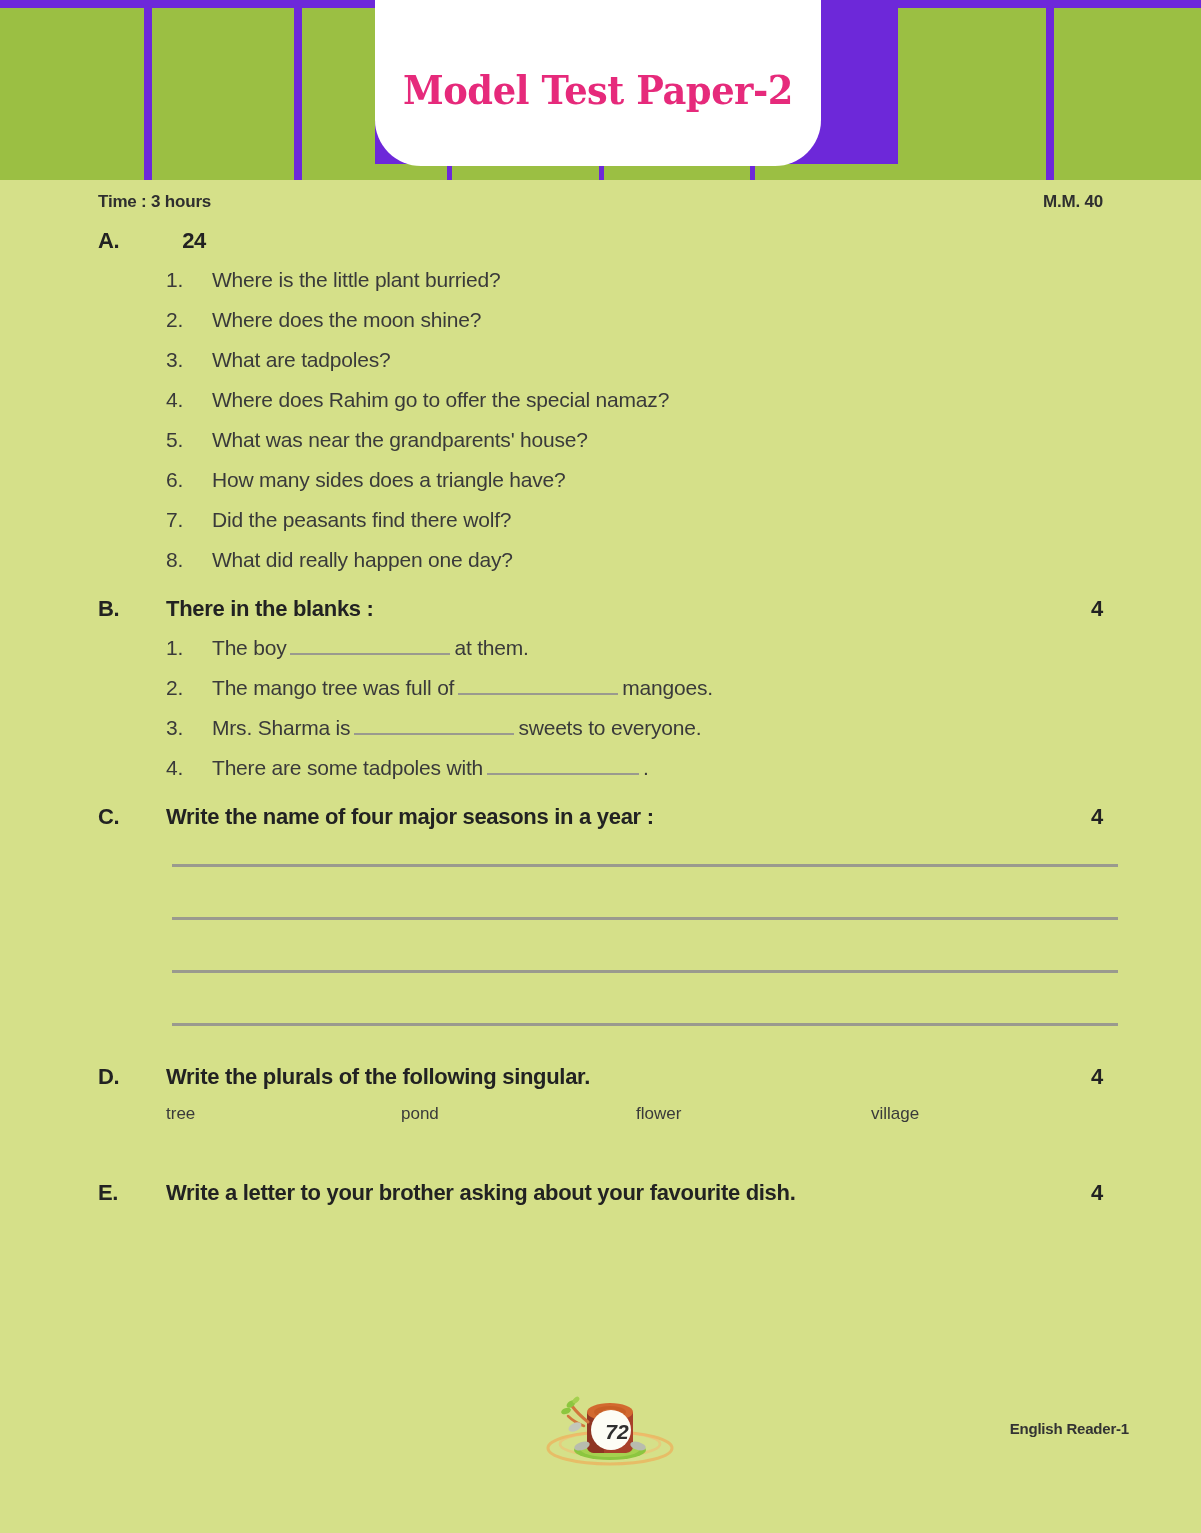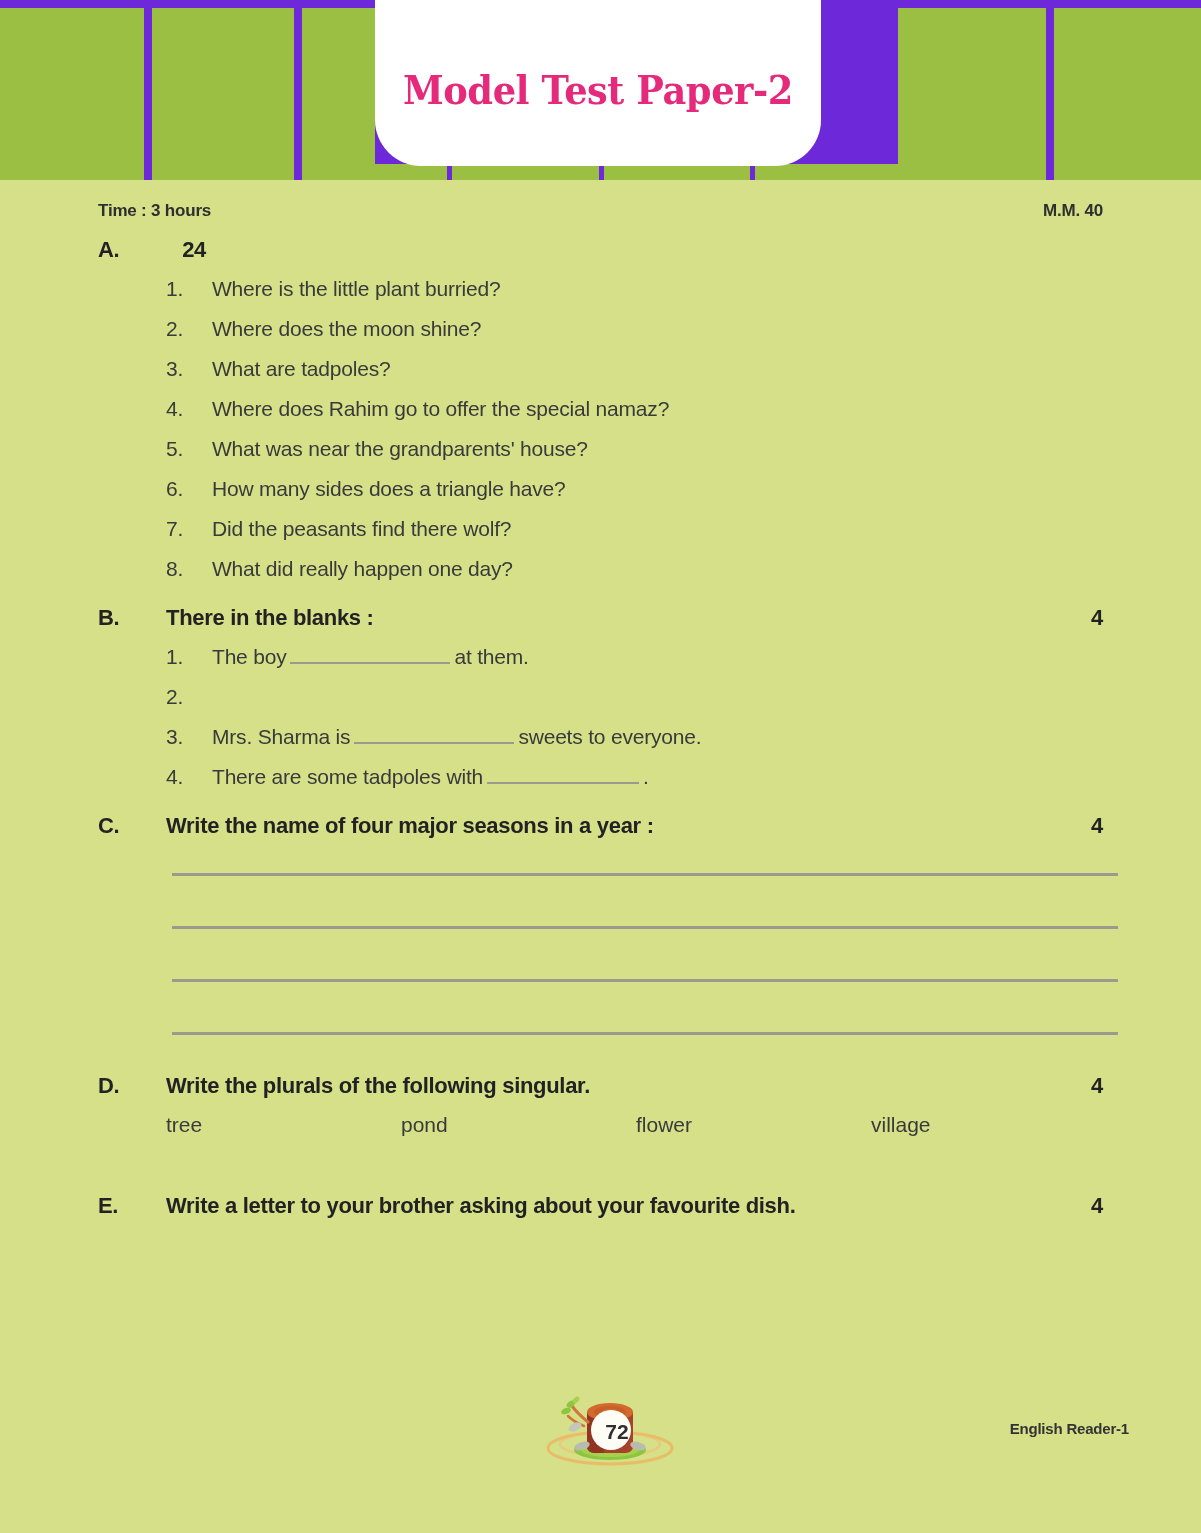--- a/index.html
+++ b/index.html
@@ -75,21 +75,20 @@
   }
 
   .meta-row {
     display: flex;
     justify-content: space-between;
     padding: 0 98px 0 98px;
     font-size: 17px;
     font-weight: bold;
     color: #2f2f2f;
     letter-spacing: -0.2px;
-    margin-top: 9px;
   }
 
   .section {
     position: relative;
     padding-left: 98px;
     padding-right: 98px;
     margin-top: 16px;
   }
   .sec-head {
     display: flex;
@@ -147,21 +146,21 @@
     width: 946px;
     margin-bottom: 50px;
   }
   .ruled-line:last-child { margin-bottom: 0; }
 
   
   .word-row {
     display: flex;
     padding-left: 68px;
     margin-top: 14px;
-    font-size: 21px;
+    font-size: 17px;
     color: #3a3a3a;
   }
   .word-cell {
     width: 235px;
     flex: 0 0 235px;
   }
   .answer-row {
     display: flex;
     padding-left: 68px;
     margin-top: 30px;
@@ -183,20 +182,21 @@
     top: 1378px;
     width: 1201px;
     height: 110px;
   }
   .stump-wrap {
     position: absolute;
     left: 530px;
     top: 0;
     width: 160px;
     height: 100px;
+    font-style: italic;
   }
   .footer-book {
     position: absolute;
     right: 72px;
     top: 42px;
     font-size: 15px;
     font-weight: bold;
     color: #333;
     letter-spacing: -0.2px;
   }
@@ -289,20 +289,21 @@
       <span class="sec-title">There in the blanks :</span>
       <span class="sec-marks">4</span>
     </div>
     <div class="q-list">
       <div class="q-item">
         <span class="q-num">1.</span>
         <span class="q-text"><span>The boy</span><span class="blank"></span><span>at them.</span></span>
       </div>
       <div class="q-item">
         <span class="q-num">2.</span>
+        <span class="q-text"><span>The mango tree was full of</span><span class="blank"></span><span>mangoes.</span></span>
       </div>
       <div class="q-item">
         <span class="q-num">3.</span>
         <span class="q-text"><span>Mrs. Sharma is</span><span class="blank"></span><span>sweets to everyone.</span></span>
       </div>
       <div class="q-item">
         <span class="q-num">4.</span>
         <span class="q-text"><span>There are some tadpoles with</span><span class="blank blank-sm"></span><span>.</span></span>
       </div>
     </div>

